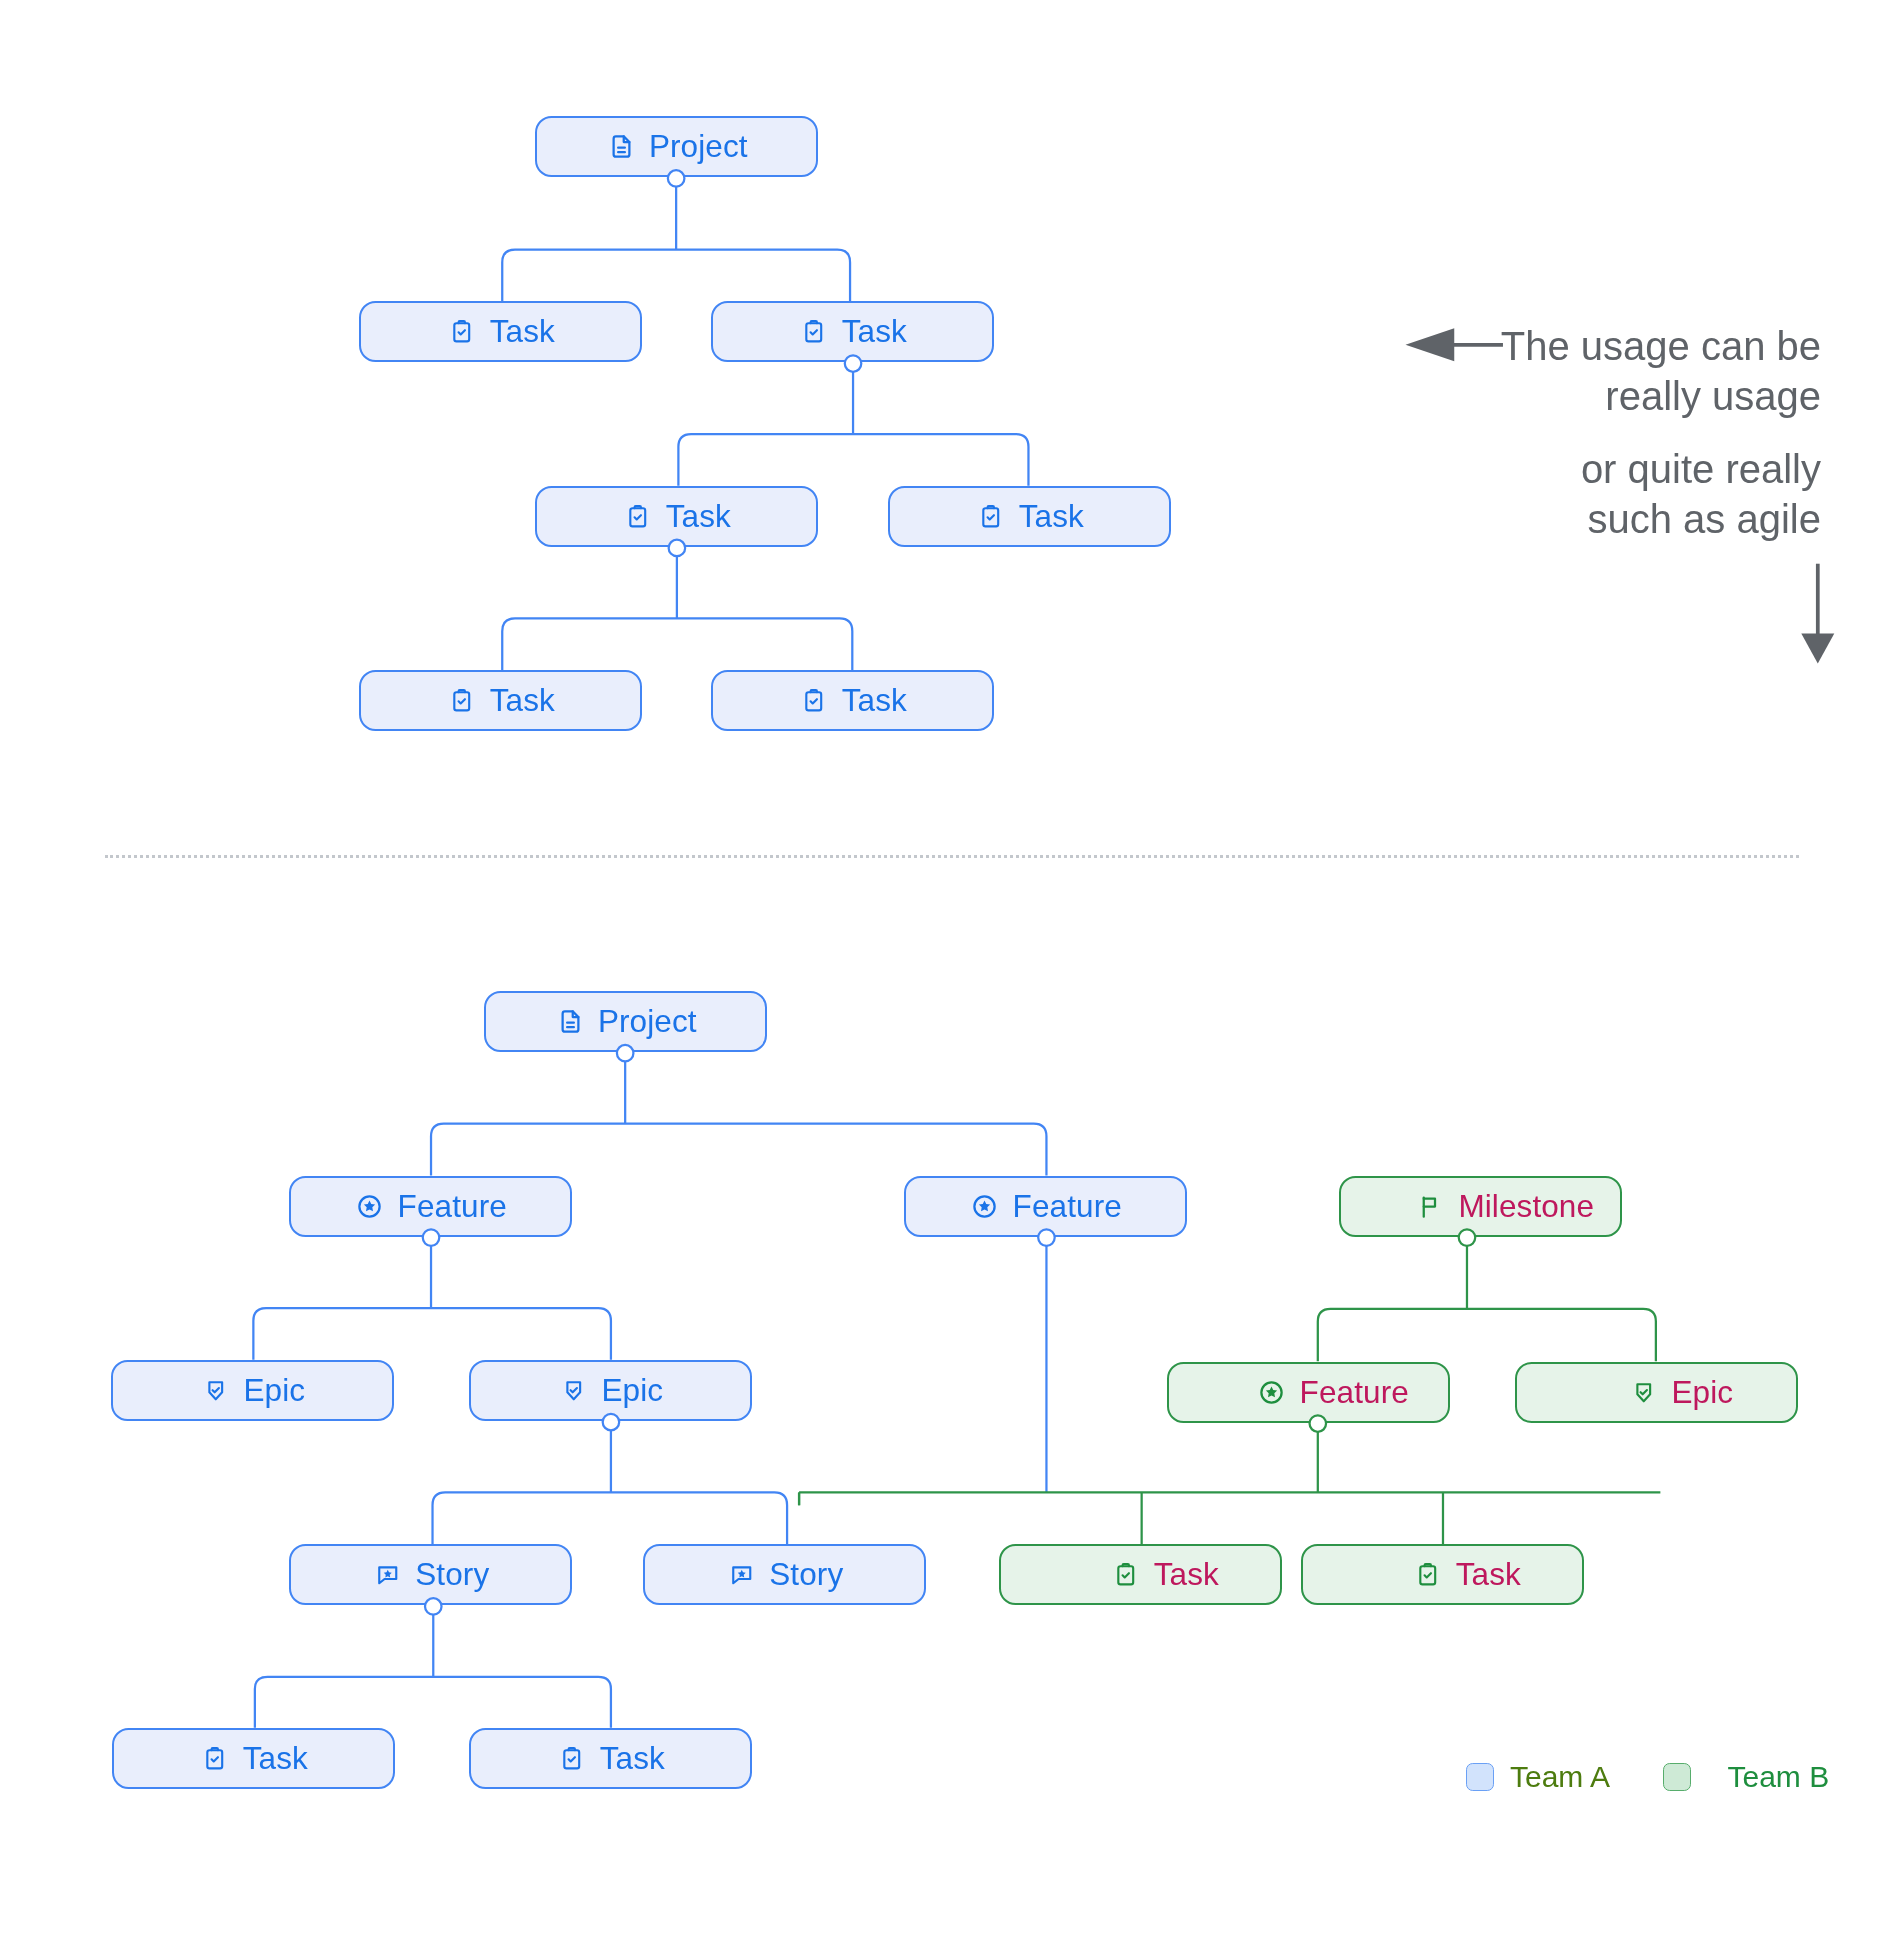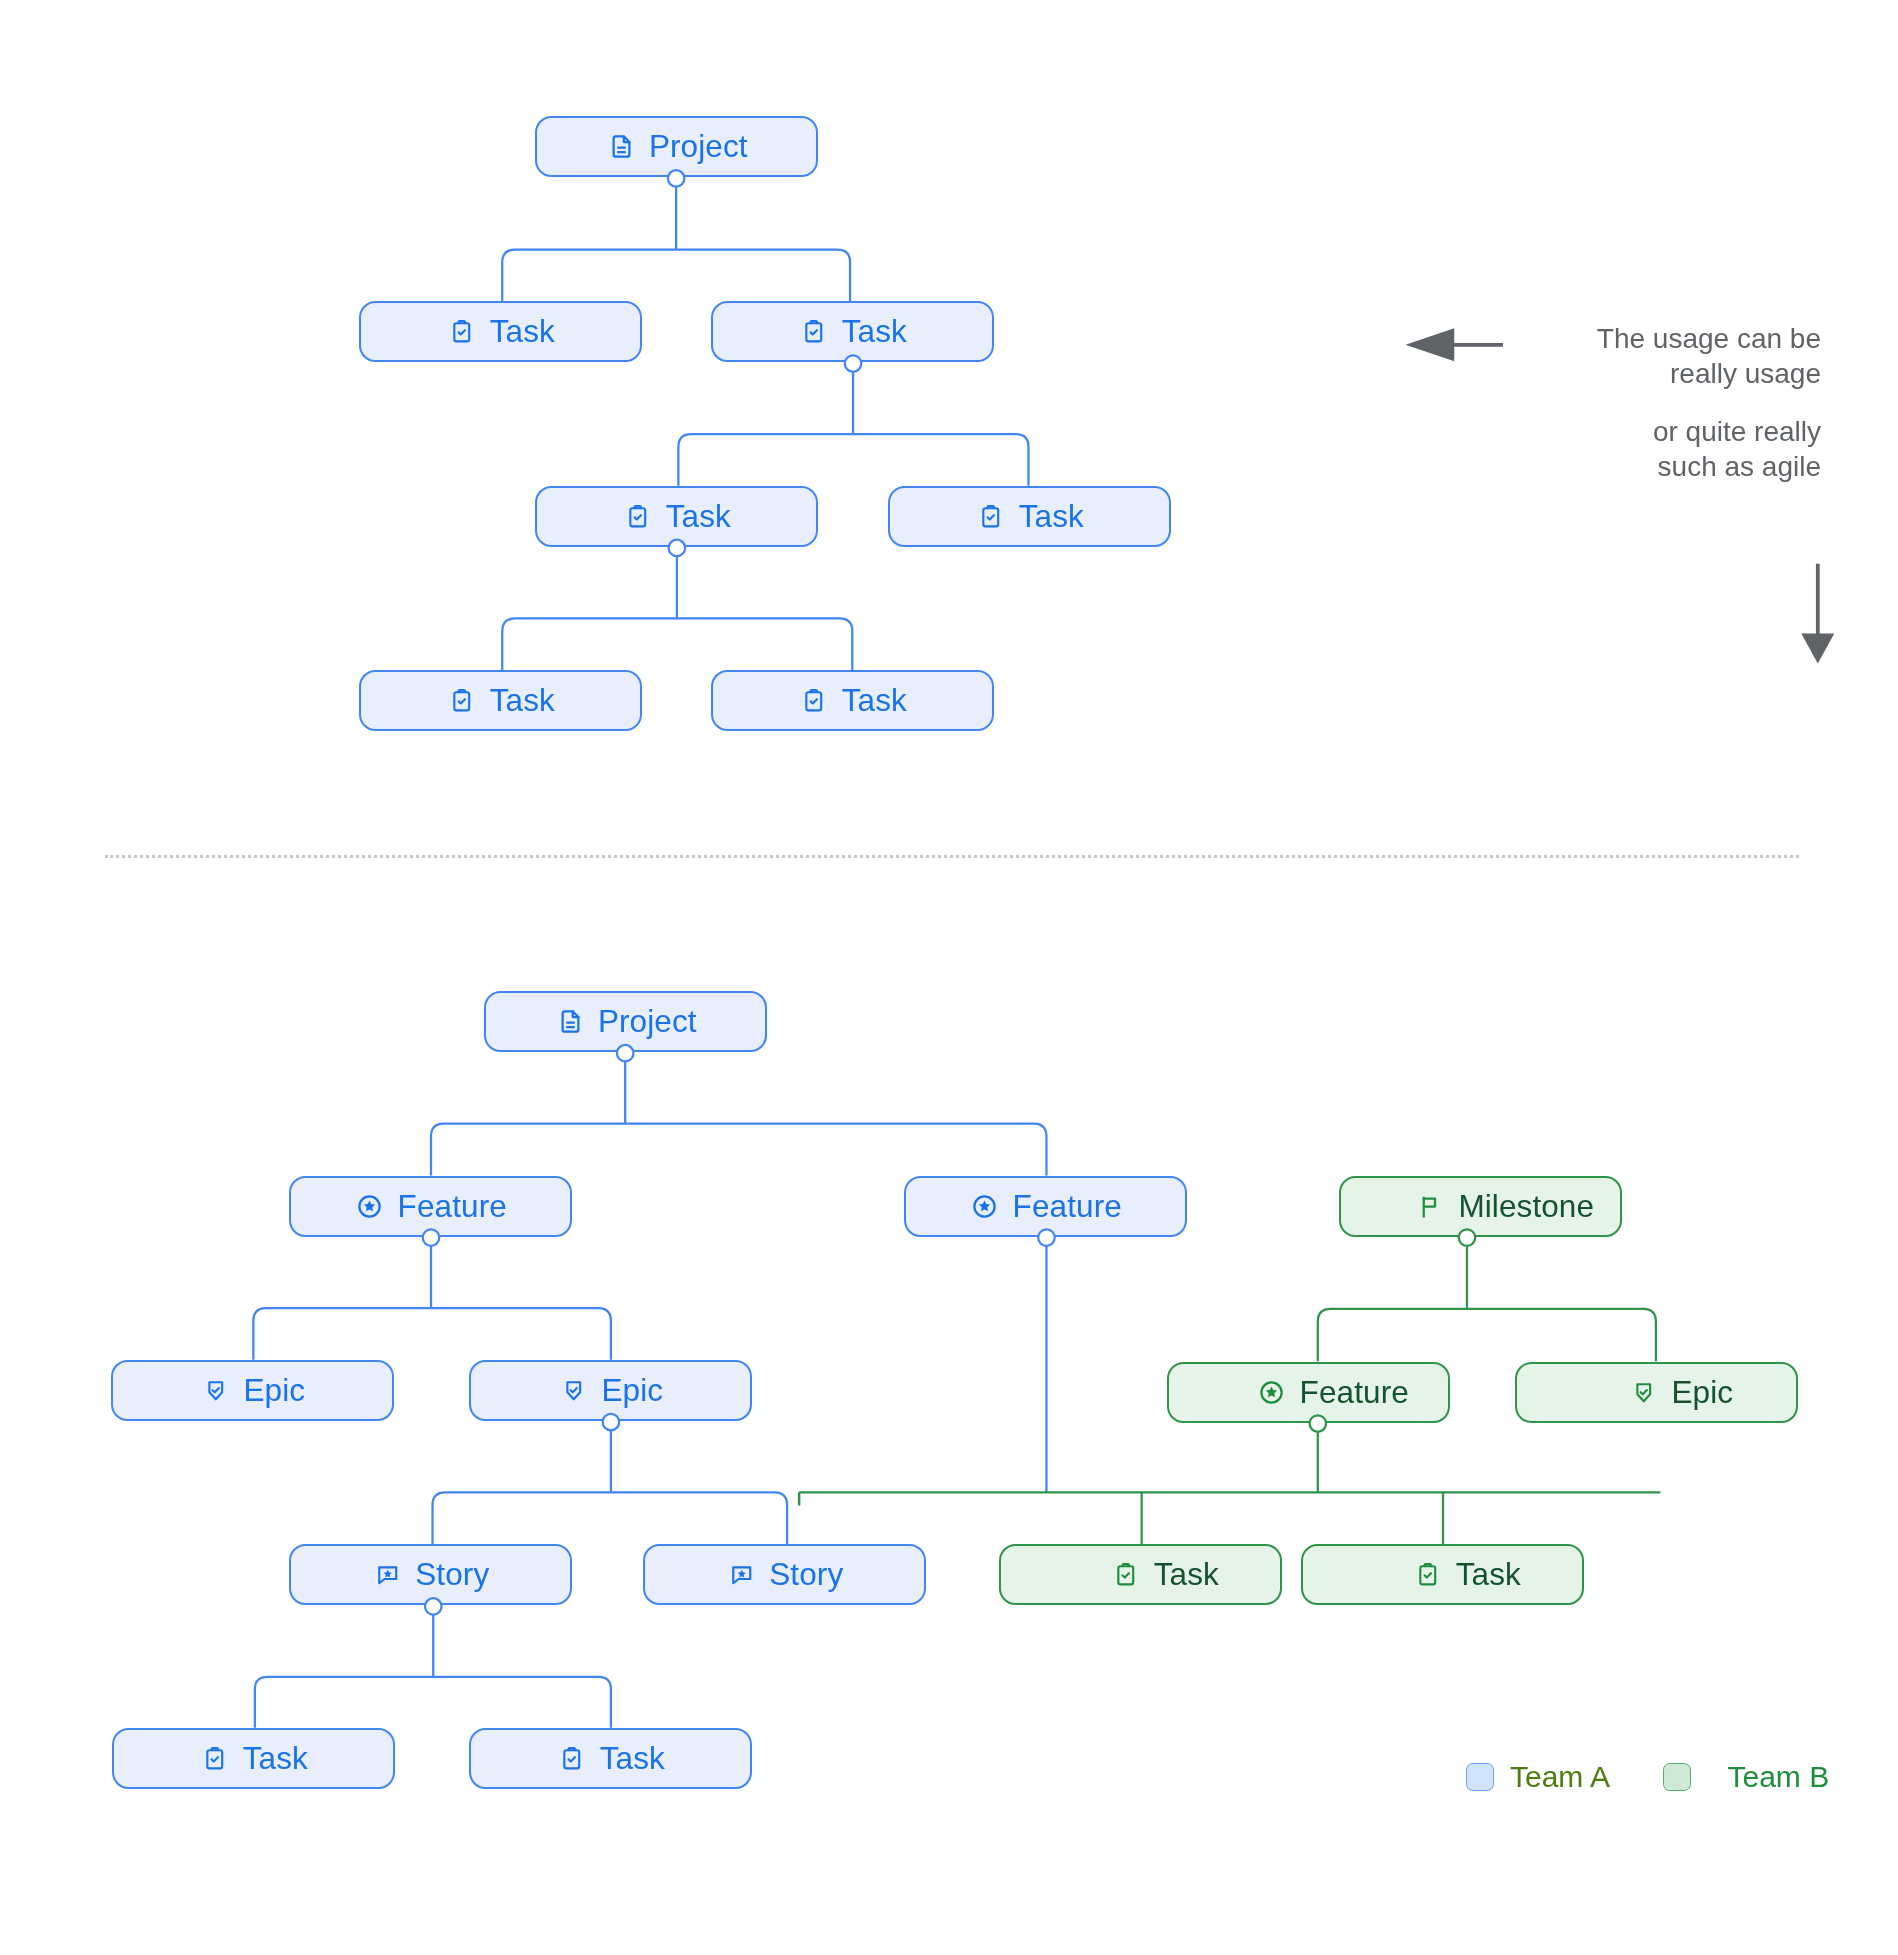--- a/index.html
+++ b/index.html
@@ -4,29 +4,29 @@
 <style>
   html,body{margin:0;padding:0;background:#ffffff;}
   body{width:1898px;height:1955px;font-family:"Liberation Sans",sans-serif;position:relative;overflow:hidden;}
   #stage{position:absolute;inset:0;}
   svg.edges{position:absolute;left:0;top:0;width:1898px;height:1955px;pointer-events:none;}
 
   .node{position:absolute;box-sizing:border-box;border-radius:16.5px;display:flex;align-items:center;justify-content:center;gap:12px;}
   .node .lbl{font-size:31.5px;letter-spacing:0.1px;white-space:nowrap;}
   .node .ico{display:inline-flex;align-items:center;justify-content:center;width:31.5px;height:31.5px;flex:0 0 auto;}
   .node.blue{background:#e9eefc;border:2.2px solid #4285f4;color:#1a73e8;}
-  .node.green{background:#e6f3e9;border:2.2px solid #2e9449;color:#14532d;padding-left:48px;}
+  .node.green{background:#e6f3e9;border:2.2px solid #2e9449;color:#be185d;padding-left:48px;}
   .node.blue .ico svg{stroke:#1a73e8;fill:none;}
   .node.green .ico svg{stroke:#1e8e3e;fill:none;}
   .node.blue .ico svg .solid{fill:#1a73e8;stroke:none;}
   .node.green .ico svg .solid{fill:#1e8e3e;stroke:none;}
 
   .divider{position:absolute;left:105px;top:855px;width:1694px;height:0;border-top:3.7px dotted #c3c7cc;}
 
-  .annot{position:absolute;color:#5f6368;font-size:28px;line-height:1.25;text-align:right;}
+  .annot{position:absolute;color:#5f6368;font-size:40px;line-height:1.25;text-align:right;}
   #annot-block{left:1484px;top:321px;width:337px;}
   #annot-block .para2{margin-top:22.5px;}
 
   .legend{position:absolute;display:flex;align-items:center;gap:16.5px;}
   .legend .sw{width:25.5px;height:25.5px;border-radius:6.7px;}
   .legend .txt{font-size:30px;}
   #legend-a{left:1466px;top:1760px;}
   #legend-a .sw{background:#d2e3fc;border:1.5px solid #6aa0f5;}
   #legend-a .txt{color:#4d7c0f;}
   #legend-b{left:1663px;top:1760px;gap:37px;}

